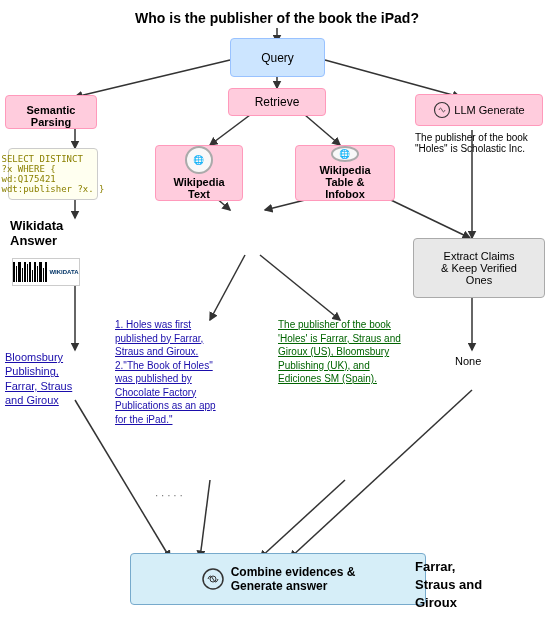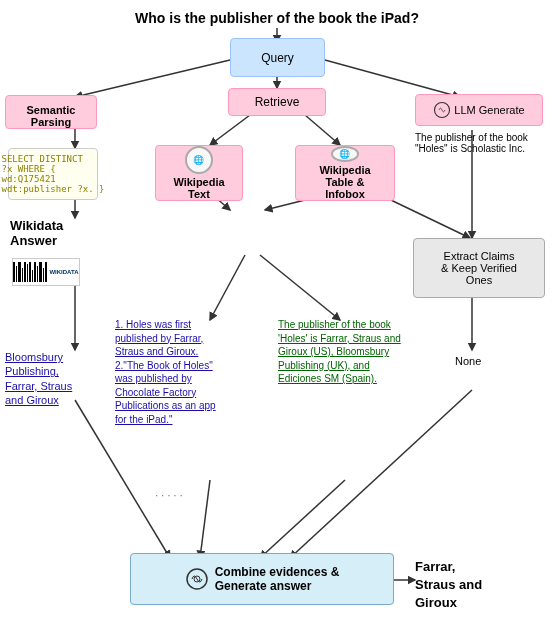--- a/index.html
+++ b/index.html
@@ -222,21 +222,21 @@
   <div style="position:absolute;left:155px;top:490px;font-size:10px;color:#666;">· · · · ·</div>
 
   <div class="text-block text-green-link" style="left:278px;top:318px;width:130px;font-size:10px;text-align:left;line-height:1.35;">
     <span>The publisher of the book 'Holes' is Farrar, Straus and Giroux (US), Bloomsbury Publishing (UK), and Ediciones SM (Spain).</span>
   </div>
 
   <div style="position:absolute;left:455px;top:355px;font-size:11px;">
     <span>None</span>
   </div>
 
-  <div class="box box-light-blue" style="left:130px;top:553px;width:264px;height:52px;font-size:12px;font-weight:bold;flex-direction:row;gap:6px;">
+  <div class="box box-light-blue" style="left:130px;top:553px;width:296px;height:52px;font-size:12px;font-weight:bold;flex-direction:row;gap:6px;">
     <div style="width:24px;height:24px;flex-shrink:0;">
       <svg width="24" height="24" viewBox="0 0 24 24">
         <circle cx="12" cy="12" r="10" fill="none" stroke="#333" stroke-width="1.5"></circle>
         <path d="M7,12 Q9,6 12,12 Q15,18 17,12" fill="none" stroke="#333" stroke-width="1"></path>
         <circle cx="12" cy="12" r="3" fill="none" stroke="#333" stroke-width="1"></circle>
       </svg>
     </div>
     <span style="white-space:pre-line;text-align:left;">Combine evidences &amp;
 Generate answer</span>
   </div>

